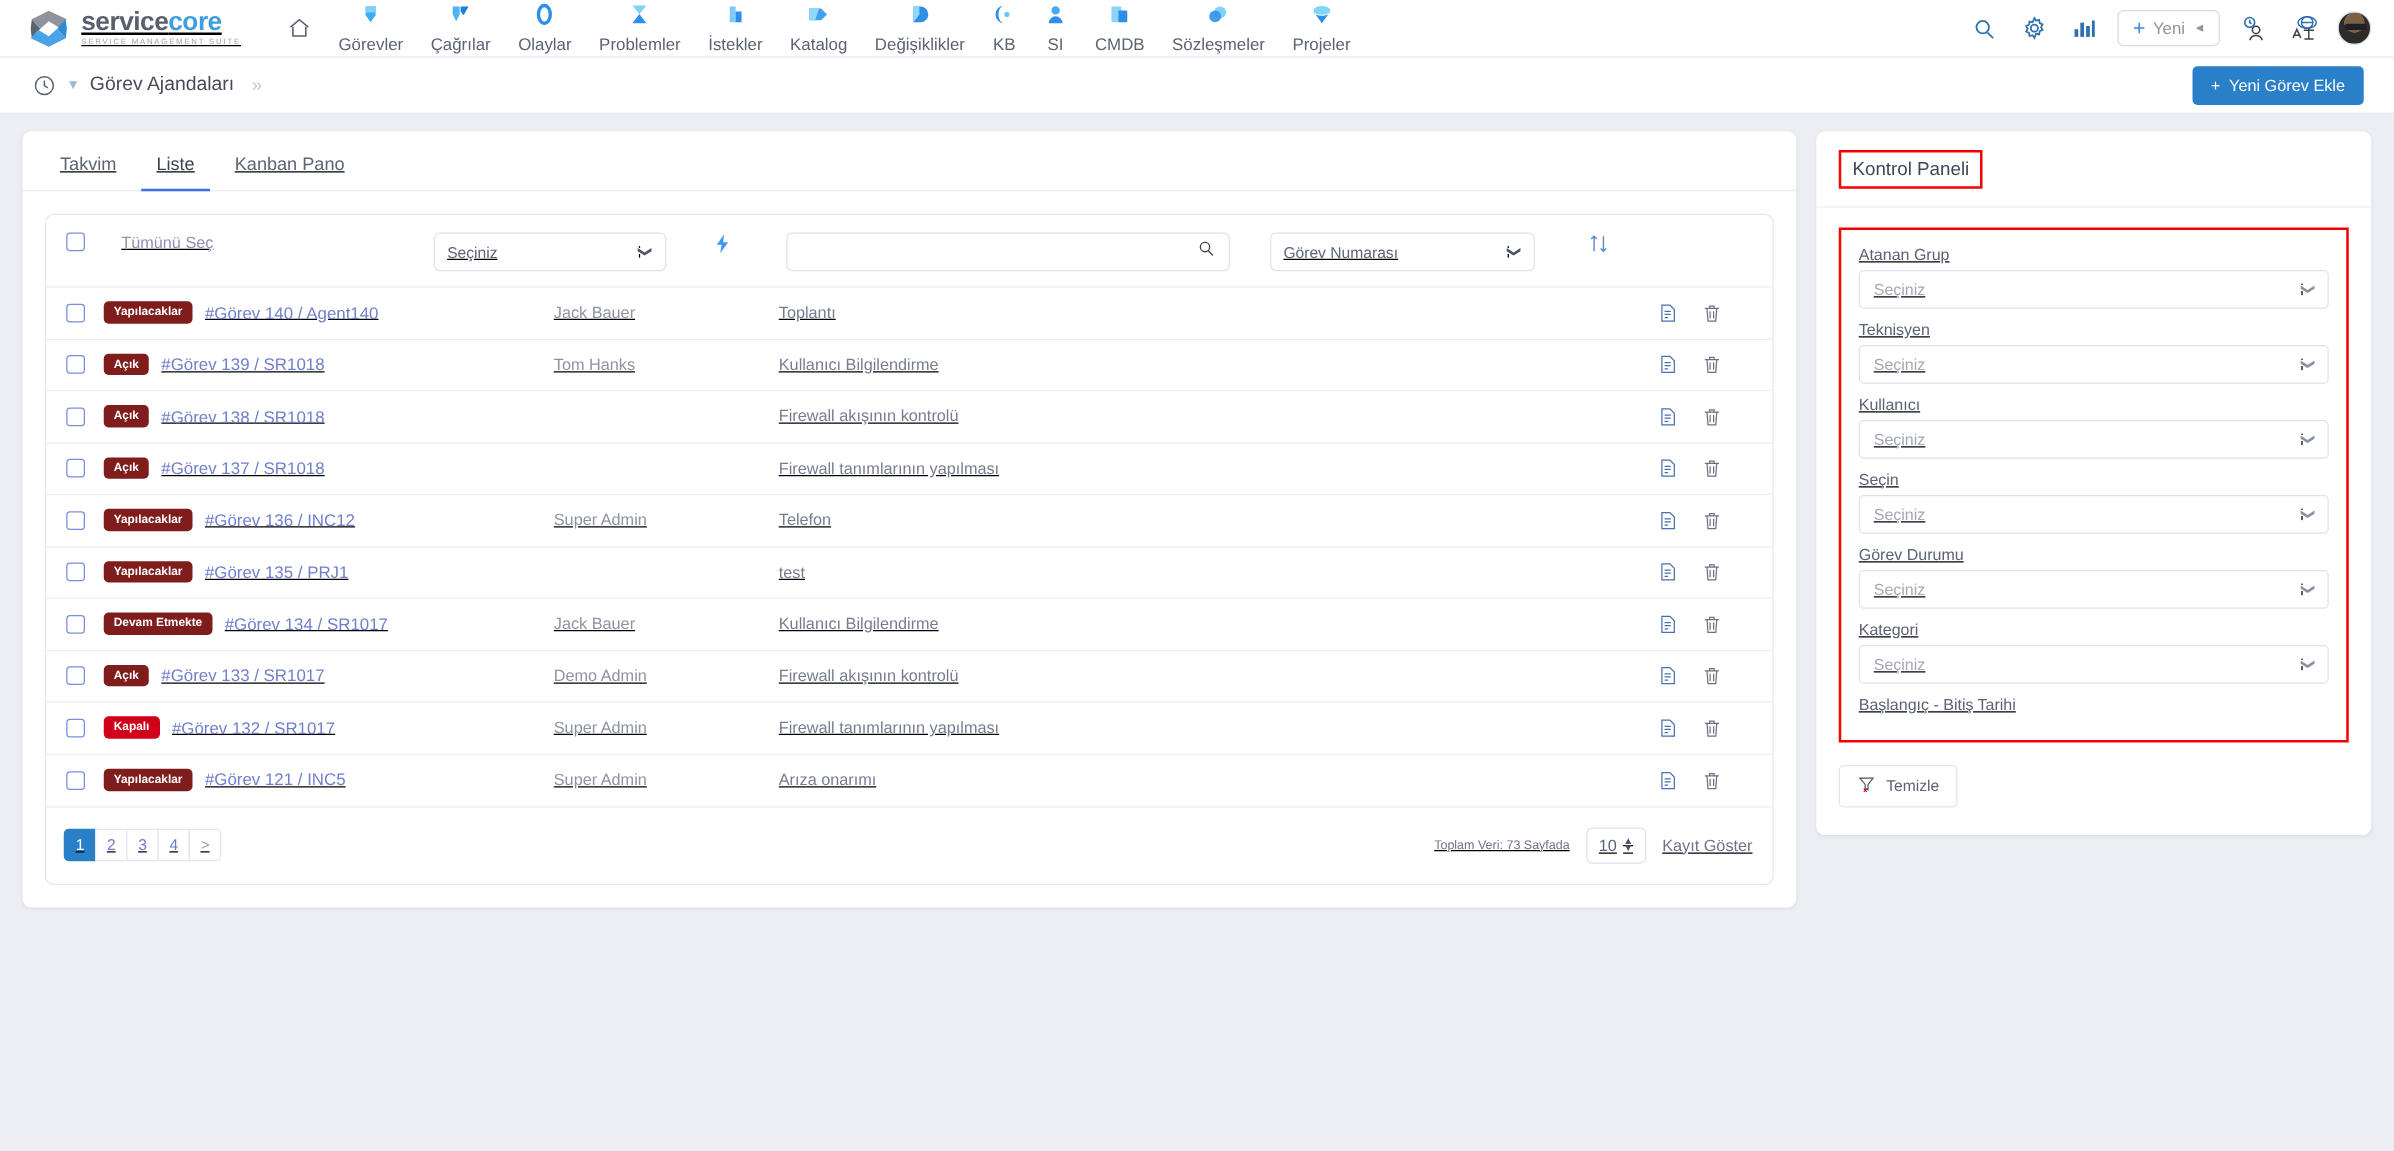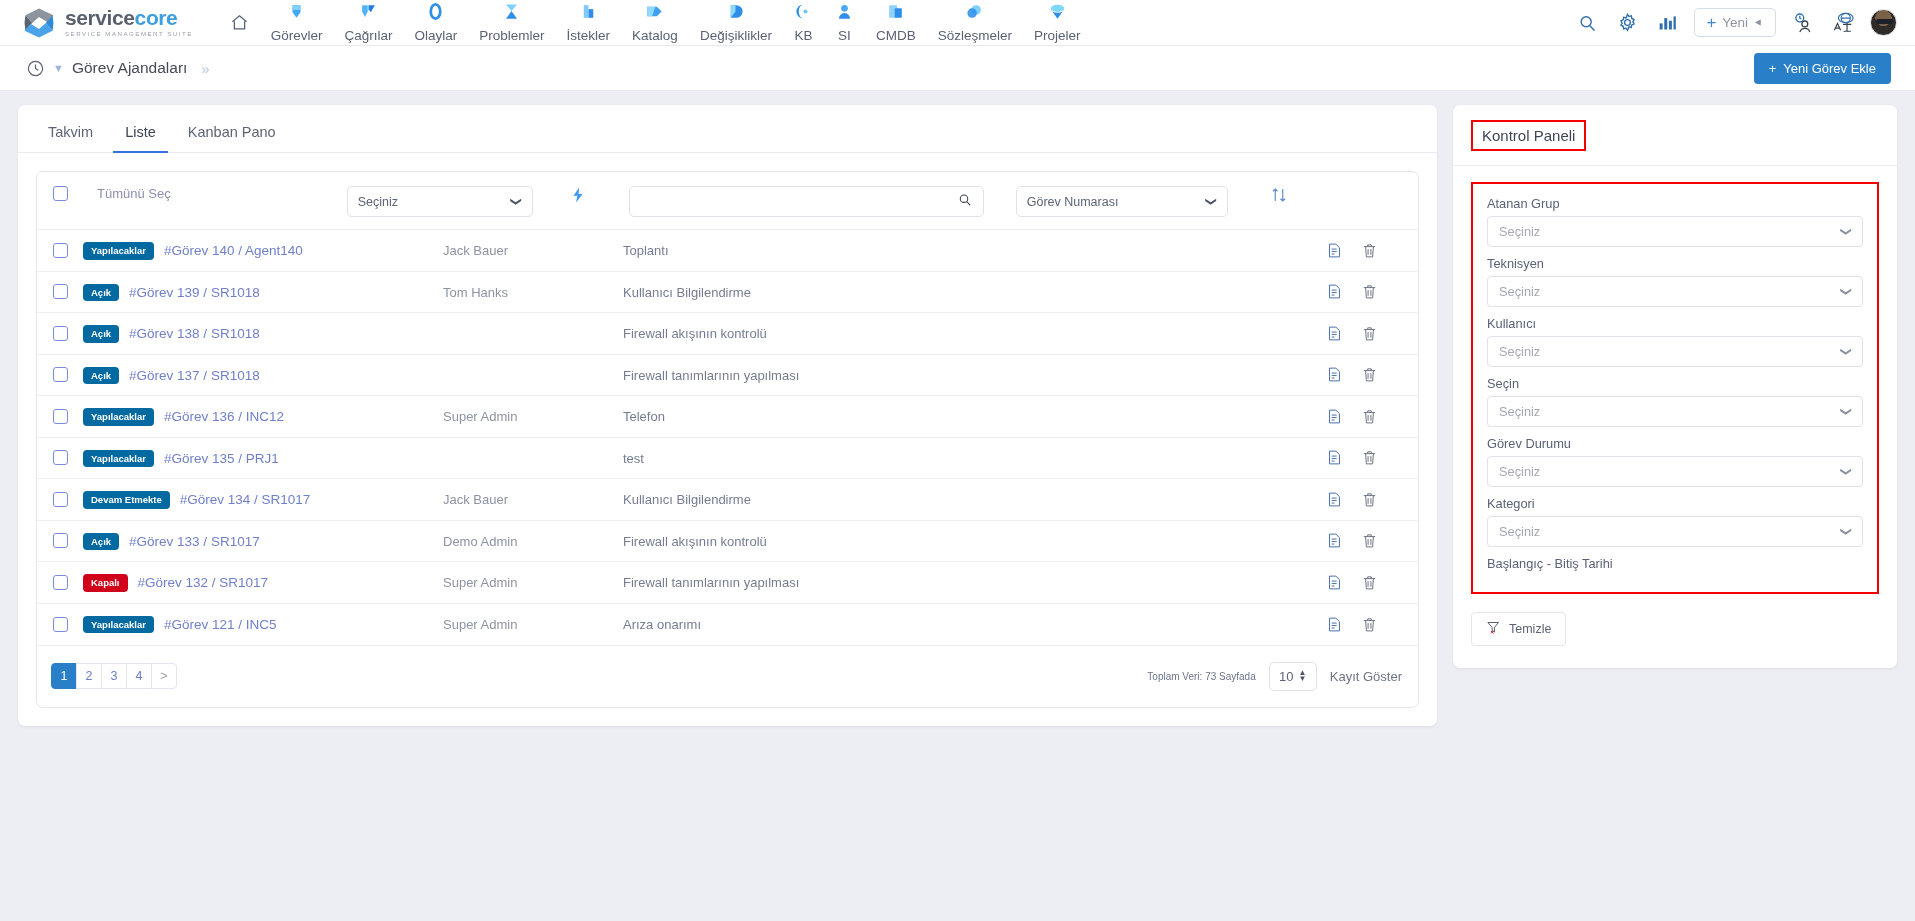--- a/index.html
+++ b/index.html
@@ -12,21 +12,21 @@
     overflow: hidden;
   }
   
   .topnav {
     height: 46px; background: #ffffff;
     display: flex; align-items: center;
     padding: 0 18px 0 22px;
     border-bottom: 1px solid #e6e8ee;
     position: relative;
   }
-  .brand { display: flex; align-items: center; gap: 9px; margin-right: 26px; }
+  .brand { display: flex; align-items: center; gap: 9px; margin-right: 26px; text-decoration: underline; }
   .brand-mark { width: 34px; height: 34px; flex: 0 0 34px; }
   .brand-text { display: flex; flex-direction: column; line-height: 1; }
   .brand-title { font-size: 21px; font-weight: 700; letter-spacing: -0.4px; }
   .brand-title .t1 { color: #5a5f6e; }
   .brand-title .t2 { color: #3d9ee0; }
   .brand-sub {
     font-size: 6.2px; letter-spacing: 1.45px; color: #9aa0ac;
     margin-top: 3px; font-weight: 400;
   }
   .nav-items { display: flex; align-items: center; gap: 0px; flex: 1; }
@@ -67,21 +67,21 @@
   .caret-dn { color: #9fb7dd; font-size: 11px; }
   .crumb-title { font-size: 15.5px; color: #464b58; font-weight: 400; }
   .crumb-chev { color: #b8c8e6; font-size: 15px; letter-spacing: -3px; margin-left: 6px; }
   .add-btn {
     margin-left: auto; background: #2a7fc9; color: #fff; border: none;
     border-radius: 4px; padding: 8px 15px; font-size: 13px; cursor: pointer;
     display: flex; align-items: center; gap: 7px;
     font-family: inherit;
   }
   
-  .page { padding: 14px 18px; display: flex; gap: 16px; align-items: flex-start; }
+  .page { padding: 14px 18px; display: flex; gap: 16px; align-items: flex-start; text-decoration: underline; }
   .left-card {
     flex: 1 1 auto; background: #fff; border-radius: 7px;
     box-shadow: 0 1px 3px rgba(30,40,60,.07); min-width: 0;
   }
   .tabs {
     display: flex; gap: 8px; padding: 10px 18px 0 18px;
     border-bottom: 1px solid #e9ebf0;
   }
   .tab {
     padding: 9px 12px 11px; font-size: 14.5px; color: #5d6475;
@@ -133,21 +133,21 @@
   .c-chk .chk { margin: 0 auto; }
   .c-task { width: 360px; }
   .c-assignee { width: 180px; }
   .c-desc { width: auto; }
   .c-act { width: 92px; }
   .badge {
     display: inline-block; border-radius: 4px; color: #fff;
     font-size: 9.5px; font-weight: 700; padding: 4px 8px;
     text-align: center; vertical-align: middle; line-height: 1;
   }
-  .badge.yellow { background: #0369a1; }
+  .badge.yellow { background: #7f1d1d; }
   .badge.red { background: #d0021b; }
   .task-link {
     color: #6f7fcc; font-size: 13.5px; margin-left: 10px;
     cursor: pointer; vertical-align: middle;
   }
   .assignee { font-size: 13px; color: #8e93a4; }
   .desc { font-size: 13px; color: #767d92; }
   .acts { display: flex; align-items: center; gap: 18px; justify-content: flex-start; }
   .act-ico { cursor: pointer; display: flex; }
   

